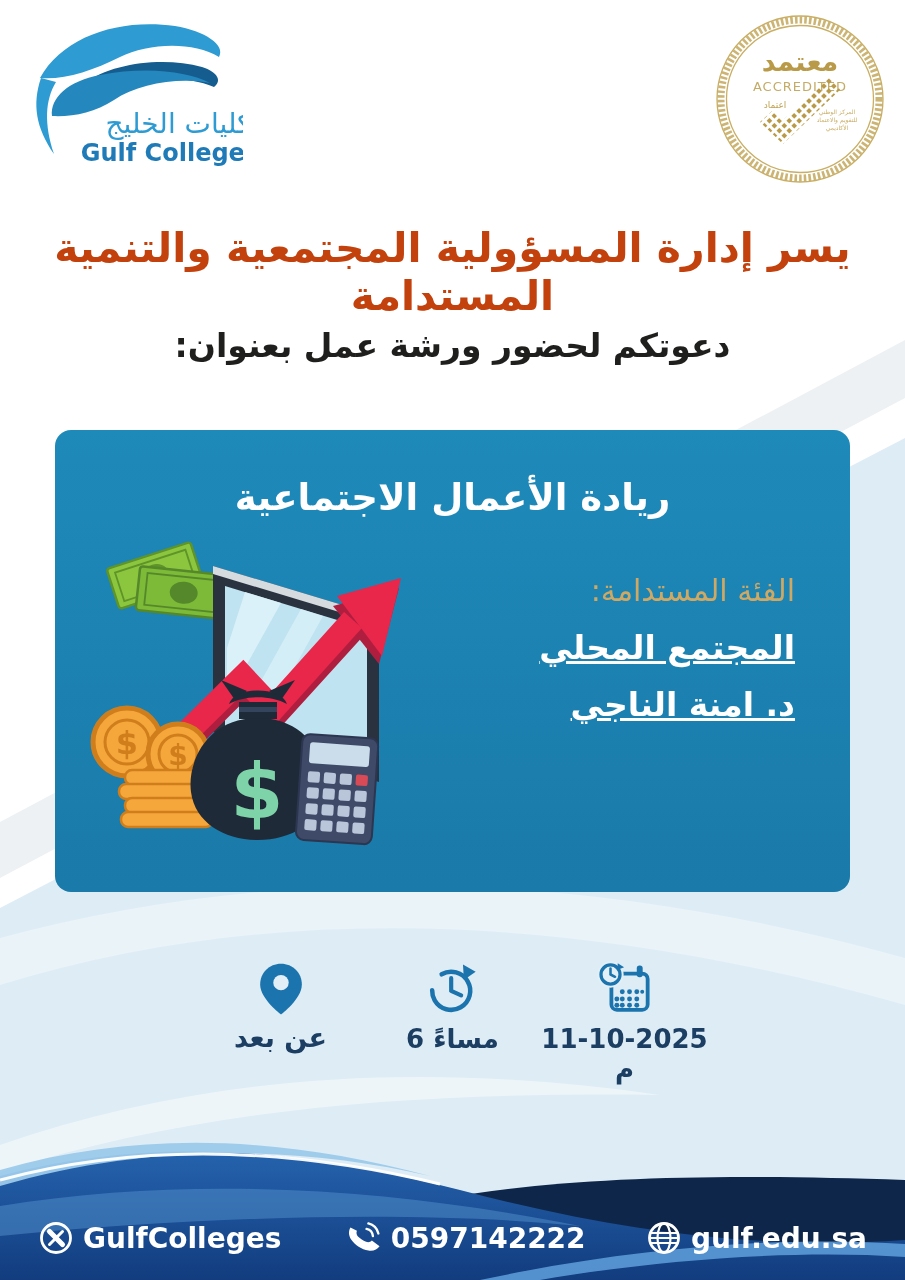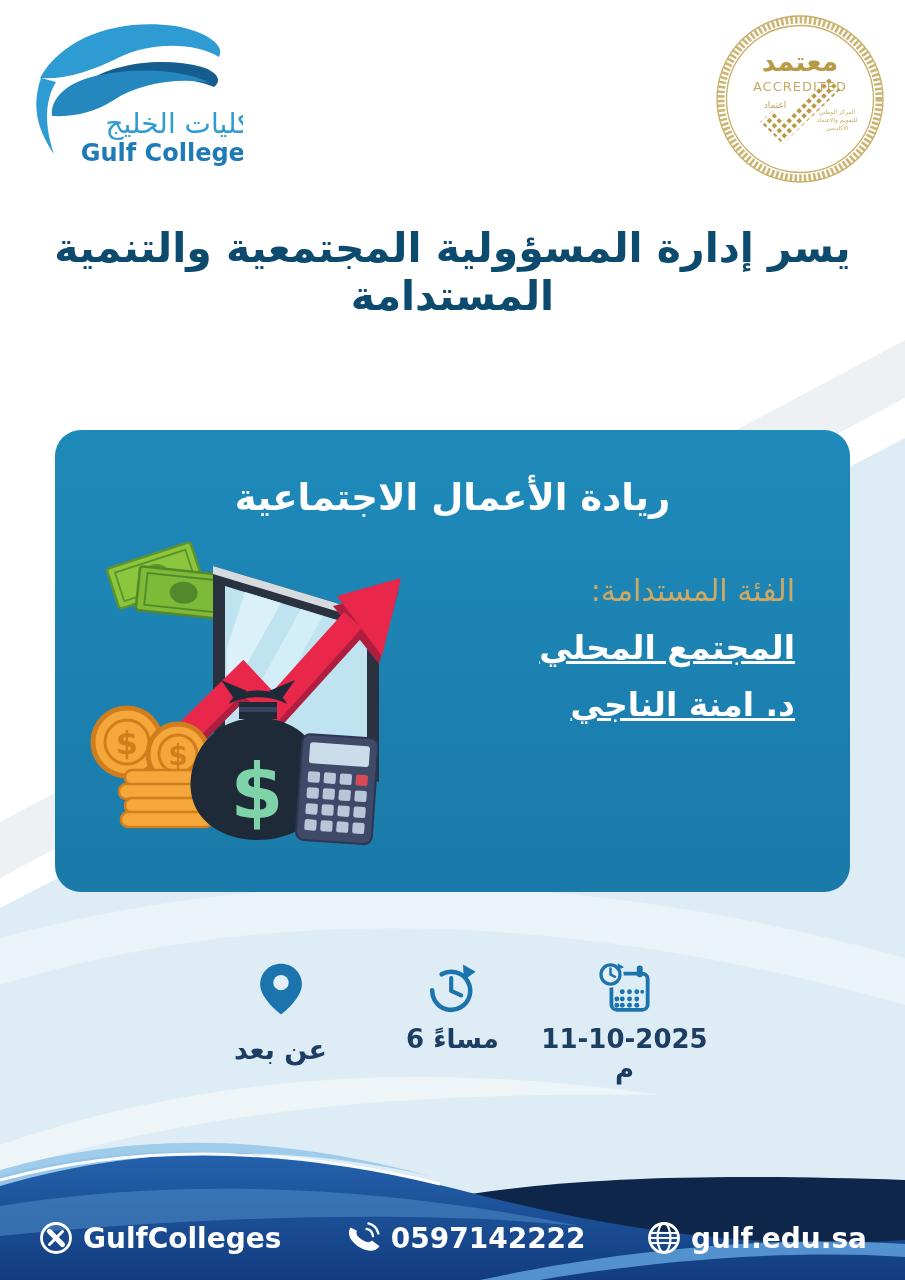--- a/index.html
+++ b/index.html
@@ -10,52 +10,52 @@
   }
   .bg-decor{position:absolute;inset:0;width:905px;height:1280px;}
 
   
   .logo{position:absolute;left:28px;top:18px;width:215px;height:150px;}
   .seal{position:absolute;right:20px;top:14px;width:170px;height:170px;}
 
   
   .main-title{
     position:absolute;top:224px;left:0;right:0;text-align:center;
-    direction:rtl;font-size:41px;font-weight:bold;color:#0c4a6e;letter-spacing:-.5px;
+    direction:rtl;font-size:41px;font-weight:bold;color:#c2410c;letter-spacing:-.5px;
   }
   .sub-title{
     position:absolute;top:326px;left:0;right:0;text-align:center;
     direction:rtl;font-size:33px;font-weight:600;color:#1f1f1d;
   }
 
   
   .card{
     position:absolute;left:55px;top:430px;width:795px;height:462px;
-    border-radius:26px;background:linear-gradient(180deg,#1E8ABA 0%,#1A7AA9 100%);
+    border-radius:16px;background:linear-gradient(180deg,#1E8ABA 0%,#1A7AA9 100%);
   }
   .card-title{
     position:absolute;top:46px;left:0;right:0;text-align:center;
     direction:rtl;color:#ffffff;font-size:37px;font-weight:600;
   }
   .illus{position:absolute;left:30px;top:95px;width:330px;height:330px;}
   .card-info{
     position:absolute;right:55px;top:132px;width:370px;
     direction:rtl;text-align:right;
   }
   .card-info .label{color:#CFA963;font-size:30px;font-weight:500;line-height:57px;}
   .card-info .value{color:#ffffff;font-size:33px;font-weight:600;line-height:57px;text-decoration:underline;}
 
   
   .details{
     position:absolute;top:960px;left:0;right:0;
     display:flex;direction:rtl;justify-content:center;
   }
   .detail{width:172px;text-align:center;}
   .detail .d-icon{display:inline-block;width:58px;height:58px;}
-  .detail .l1{margin-top:12px;font-size:27px;font-weight:600;color:#1C3E63;direction:rtl;}
+  .detail .l1{font-size:27px;font-weight:600;color:#1C3E63;direction:rtl;}
   .detail .l2{margin-top:2px;font-size:26px;font-weight:700;color:#1C3E63;}
 
   
   .footer{position:absolute;left:0;bottom:0;width:905px;height:152px;}
   .footer-wave{position:absolute;inset:0;}
   .footer-row{
     position:absolute;left:0;right:0;bottom:22px;
     display:flex;justify-content:space-between;align-items:center;
     padding:0 38px;
   }
@@ -101,20 +101,21 @@
       <text x="85" y="77" text-anchor="middle" font-size="13" letter-spacing="1" fill="#C5AB66">ACCREDITED</text>
       <path d="M45,108 L68,130 L127,74 L115,63 L67,107 L57,97 Z" fill="url(#sealdots)"></path>
       <text x="60" y="94" text-anchor="middle" direction="rtl" font-size="9" fill="#BFA254">اعتماد</text>
       <text x="122" y="100" text-anchor="middle" direction="rtl" font-size="6" fill="#C9AE64">المركز الوطني</text>
       <text x="122" y="108" text-anchor="middle" direction="rtl" font-size="6" fill="#C9AE64">للتقويم والاعتماد</text>
       <text x="122" y="116" text-anchor="middle" direction="rtl" font-size="6" fill="#C9AE64">الأكاديمي</text>
     </svg>
   </div>
 
   <div class="main-title">يسر إدارة المسؤولية المجتمعية والتنمية المستدامة</div>
+  <div class="sub-title">دعوتكم لحضور ورشة عمل بعنوان:</div>
 
   <div class="card">
     <div class="card-title">ريادة الأعمال الاجتماعية</div>
 
     <svg class="illus" viewBox="0 0 330 320">
 
       <g transform="rotate(-18 85 50)">
         <rect x="28" y="20" width="88" height="42" rx="3" fill="#8CC63F" stroke="#5E9428" stroke-width="2.5"></rect>
         <rect x="35" y="26" width="74" height="30" fill="none" stroke="#5E9428" stroke-width="1.8"></rect>
         <ellipse cx="72" cy="41" rx="14" ry="11" fill="#5E9428"></ellipse>

